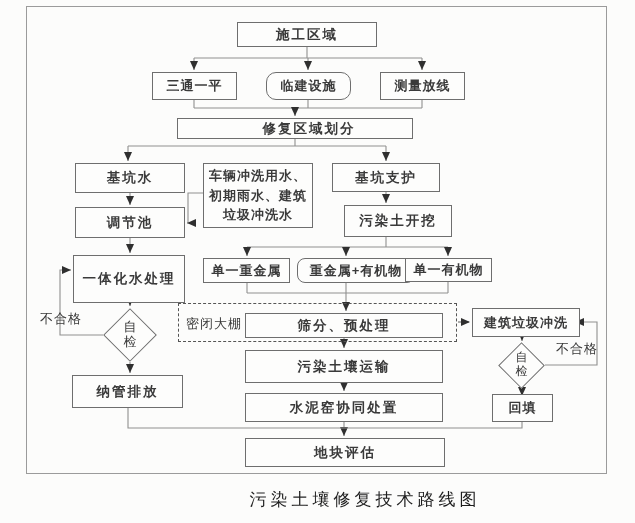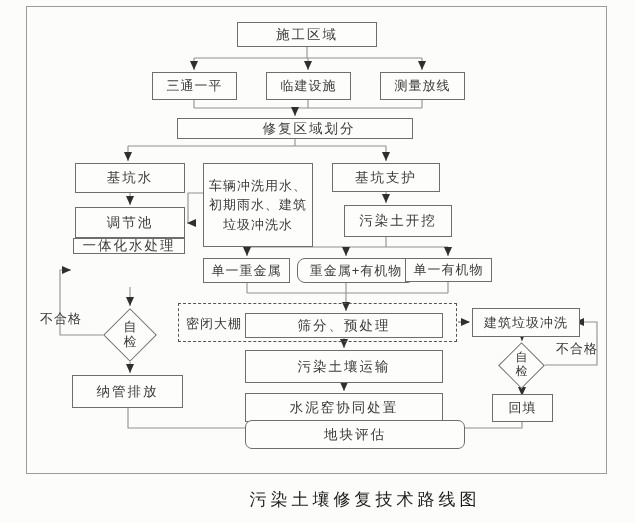--- a/index.html
+++ b/index.html
@@ -10,21 +10,21 @@
   .frame{
     position:absolute;left:26px;top:6px;width:581px;height:468px;
     border:1.4px solid #9b9b9b;box-sizing:border-box;background:transparent;
   }
   svg.wires{position:absolute;left:0;top:0;width:635px;height:523px;z-index:1;}
   .w{stroke:#8f8f8f;stroke-width:1.1;fill:none;}
   .wd{stroke:#5d5d5d;stroke-width:1.1;fill:none;stroke-dasharray:4 3;}
   .box{
     position:absolute;z-index:2;border:1.4px solid #6e6e6e;background:#fdfdfc;
     display:flex;align-items:center;justify-content:center;text-align:left;
-    font-size:13.5px;letter-spacing:2px;color:#3a3a3a;box-sizing:border-box;
+    font-size:13.5px;letter-spacing:2px;color:#3a3a3a;box-sizing:border-box;font-weight:bold;
   }
   .box.small{font-size:13px;letter-spacing:1px;}
   .multiline{flex-direction:column;line-height:1.5;font-size:13px;letter-spacing:1px;}
   .dashedzone{
     position:absolute;z-index:1;border:1.4px dashed #555;background:transparent;box-sizing:border-box;
   }
   .diamond{
     position:absolute;z-index:2;border:1.4px solid #6e6e6e;background:#fdfdfc;
     transform:rotate(45deg);box-sizing:border-box;
   }
@@ -103,41 +103,41 @@
     <path class="w" d="M522 337 V341" marker-end="url(#ah)"></path>
     <path class="w" d="M522 389 V396" marker-end="url(#ah)"></path>
 
     <path class="w" d="M545 365 H597 V322 H575" marker-end="url(#ah)"></path>
   </svg>
 
   <div class="box" style="left:237px;top:22px;width:140px;height:25px;">施工区域</div>
 
   <div class="box small" style="left:152px;top:72px;width:85px;height:28px;">三通一平</div>
 
-  <div class="box small" style="left:266px;top:72px;width:85px;height:28px;">临建设施</div>
+  <div class="box small" style="left:266px;top:72px;width:85px;height:28px;border-radius:10px;">临建设施</div>
 
   <div class="box small" style="left:380px;top:72px;width:85px;height:28px;">测量放线</div>
 
   <div class="box" style="left:177px;top:118px;width:236px;height:21px;padding-left:28px;">修复区域划分</div>
 
   <div class="box" style="left:75px;top:163px;width:110px;height:30px;">基坑水</div>
 
-  <div class="box multiline" style="left:203px;top:163px;width:110px;height:84px;">
+  <div class="box multiline" style="left:203px;top:163px;width:110px;height:65px;">
     <span>车辆冲洗用水、</span>
     <span>初期雨水、建筑</span>
     <span>垃圾冲洗水</span>
   </div>
 
   <div class="box" style="left:332px;top:163px;width:108px;height:29px;">基坑支护</div>
 
   <div class="box" style="left:75px;top:207px;width:110px;height:31px;">调节池</div>
 
   <div class="box" style="left:332px;top:205px;width:108px;height:32px;margin-left:12px;">污染土开挖</div>
 
-  <div class="box" style="left:73px;top:238px;width:112px;height:16px;">一体化水处理</div>
+  <div class="box" style="left:73px;top:255px;width:112px;height:48px;">一体化水处理</div>
 
   <div class="box small" style="left:203px;top:258px;width:87px;height:25px;">单一重金属</div>
 
   <div class="box small" style="left:297px;top:258px;width:118px;height:25px;border-radius:8px;">重金属+有机物</div>
 
   <div class="box small" style="left:405px;top:258px;width:87px;height:24px;">单一有机物</div>
 
   <div class="dashedzone" style="left:178px;top:303px;width:279px;height:39px;"></div>
   <span class="flabel" style="left:186px;top:315px;">密闭大棚</span>
 
@@ -156,17 +156,17 @@
 
   <div class="box small" style="left:472px;top:308px;width:108px;height:29px;">建筑垃圾冲洗</div>
 
   <div class="diamond" style="left:505px;top:349px;width:33px;height:33px;"></div>
   <span class="dlabel" style="left:514px;top:351px;width:15px;font-size:12px;">自检</span>
 
   <span class="flabel" style="left:556px;top:340px;">不合格</span>
 
   <div class="box small" style="left:492px;top:394px;width:61px;height:28px;">回填</div>
 
-  <div class="box" style="left:245px;top:420px;width:220px;height:29px;border-radius:7px;">地块评估</div>
+  <div class="box" style="left:245px;top:438px;width:200px;height:29px;">地块评估</div>
 
   <div class="caption">污染土壤修复技术路线图</div>
 
 </div>
 
 </body></html>

